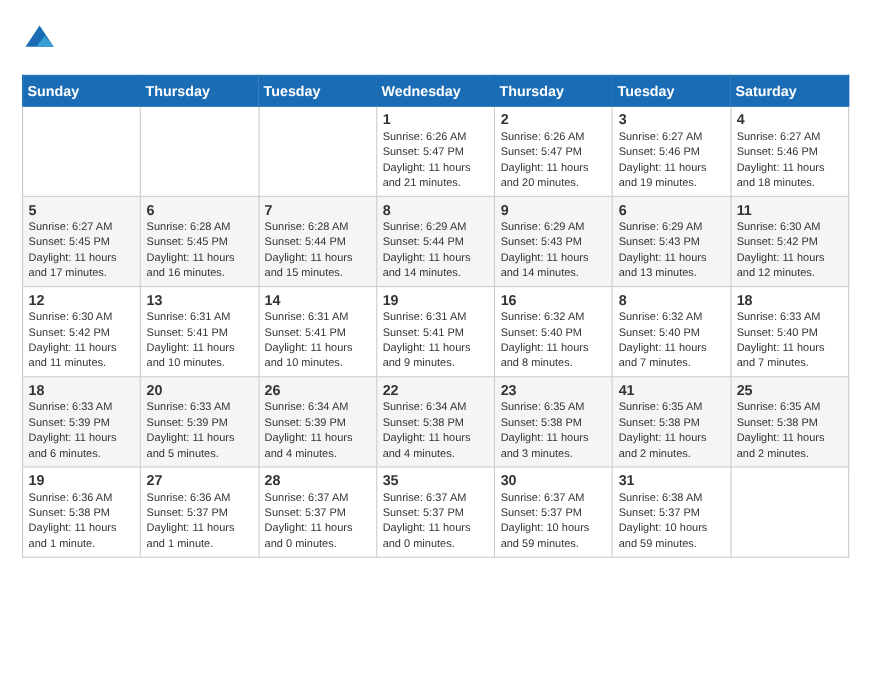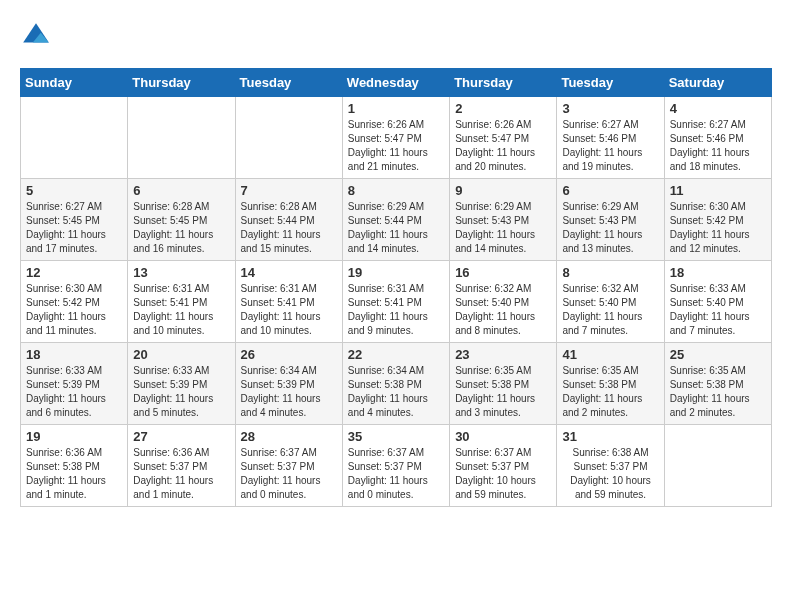--- a/index.html
+++ b/index.html
@@ -317,20 +317,20 @@
 Daylight: 11 hours and 0 minutes.</div>
         </td>
         <td>
           <span class="day-number">30</span>
           <div class="day-info" style="white-space: pre-line;">Sunrise: 6:37 AM
 Sunset: 5:37 PM
 Daylight: 10 hours and 59 minutes.</div>
         </td>
         <td>
           <span class="day-number">31</span>
-          <div class="day-info" style="white-space: pre-line; text-align: center;">Sunrise: 6:38 AM
+          <div class="day-info" style="white-space: pre-line;">Sunrise: 6:38 AM
 Sunset: 5:37 PM
 Daylight: 10 hours and 59 minutes.</div>
         </td>
         <td class="empty-cell"></td>
       </tr>
     </tbody>
 </table>
 
 </body></html>

